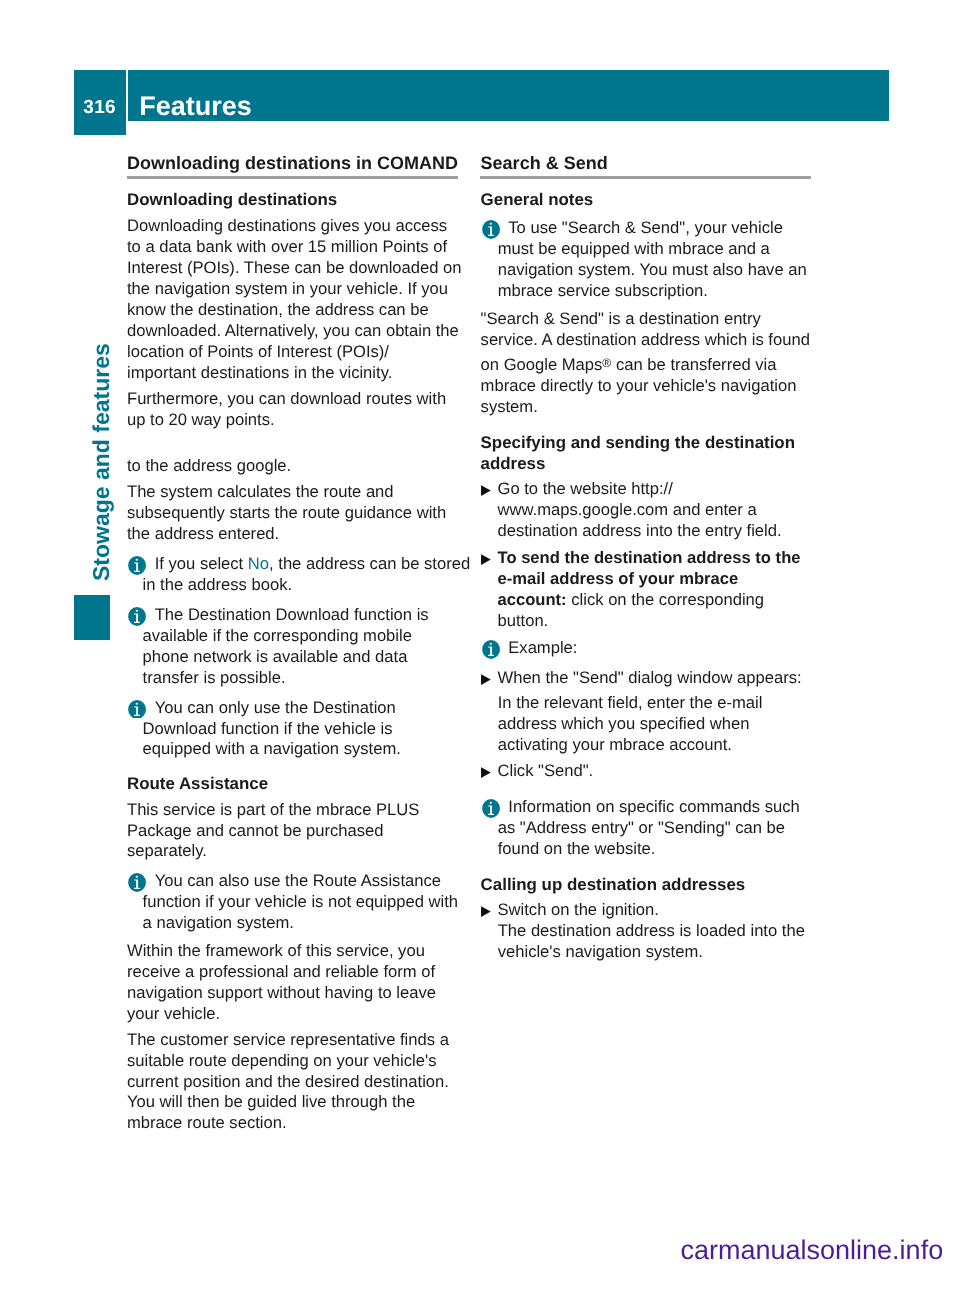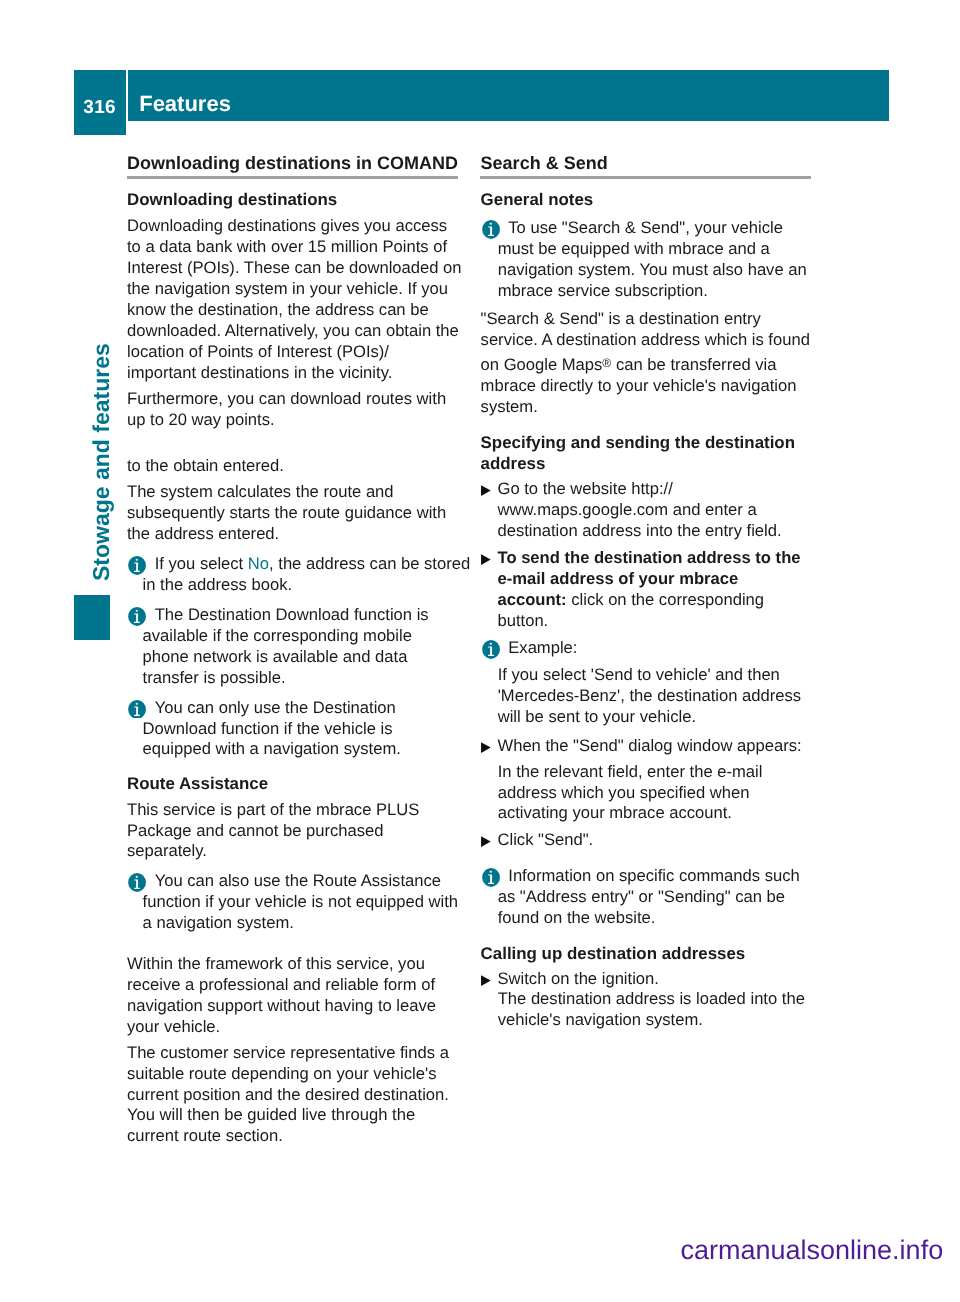--- a/index.html
+++ b/index.html
@@ -6,21 +6,21 @@
   body{width:960px;height:1302px;background:#ffffff;position:relative;overflow:hidden;
        font-family:"Liberation Sans", sans-serif;color:#1b1b1b;
        -webkit-font-smoothing:antialiased;text-rendering:geometricPrecision;}
   .page{position:absolute;left:0;top:0;width:960px;height:1302px;}
 
   
   .pagenum{position:absolute;left:73.5px;top:69.9px;width:52px;height:65px;background:#00758e;color:#fff;
            font-size:19px;font-weight:bold;letter-spacing:0.35px;
            text-align:center;line-height:1;padding-top:28.3px;box-sizing:border-box;text-indent:0.35px;}
   .hdrbar{position:absolute;left:128px;top:69.9px;width:760.8px;height:51.3px;background:#00758e;color:#fff;
-          font-size:22px;font-weight:bold;line-height:1;padding:23.3px 0 0 11.2px;box-sizing:border-box;}
+          font-size:27px;font-weight:bold;line-height:1;padding:23.3px 0 0 11.2px;box-sizing:border-box;}
 
   
   .sidetext{position:absolute;left:90px;top:581px;color:#00758e;font-weight:bold;font-size:23px;
             line-height:1;transform-origin:0 0;transform:rotate(-90deg);white-space:nowrap;}
   .sideblock{position:absolute;left:73.5px;top:595.4px;width:36.7px;height:44.4px;background:#00758e;}
 
   
   .col{position:absolute;width:360px;}
   .ln{white-space:nowrap;}
   .colL{left:126px;top:153px;}
@@ -36,21 +36,21 @@
   .blk.subhead{margin-top:16px;}
   .colL .blk.note + .blk.subhead{margin-top:13.3px;}
   .colL .blk.note{margin-top:9px;}
   .colL .colbody > .blk:first-child.subhead{margin-top:14.2px;}
   .colR .colbody > .blk:first-child.subhead{margin-top:14.2px;}
   .blk.ind{padding-left:18.1px;}
   .blk.note{margin-top:13.6px;}
   .blk.subhead + .blk.note{margin-top:-0.3px;}
   .blk.subhead + .blk.step{margin-top:0.6px;}
   .colR .blk.note + .blk:not(.note):not(.subhead){margin-top:3px;}
-  .colL .blk.note + .blk:not(.note):not(.subhead){margin-top:20px;}
+  .colL .blk.note + .blk:not(.note):not(.subhead){margin-top:7px;}
   
   .blk[data-gap][data-gap]{margin-top:var(--gap) !important;}
   .rule{position:absolute;height:2.7px;background:#a0a0a0;}
   .ln.lead{display:inline-block;padding-top:var(--ld);}
 
   .note{position:relative;padding-left:16.6px;font-size:16.6px;line-height:20.9px;}
   .note .ico{position:absolute;left:1.9px;top:2px;line-height:0;}
   .note .gap{display:inline-block;width:12.1px;}
   .colR .note{padding-left:18.1px;}
   .colR .note .ico{left:2.4px;}
@@ -74,21 +74,21 @@
 
   <div class="sidetext">Stowage and features</div>
   <div class="sideblock"></div>
 
   <div class="col colL">
     <div class="sechead">Downloading destinations in COMAND</div>
     <div id="leftbody" class="colbody">
         <div class="blk subhead"><span class="ln">Downloading destinations</span></div>
         <div class="blk para"><span class="ln">Downloading destinations gives you access</span><br><span class="ln">to a data bank with over 15 million Points of</span><br><span class="ln">Interest (POIs). These can be downloaded on</span><br><span class="ln">the navigation system in your vehicle. If you</span><br><span class="ln">know the destination, the address can be</span><br><span class="ln">downloaded. Alternatively, you can obtain the</span><br><span class="ln">location of Points of Interest (POIs)/</span><br><span class="ln">important destinations in the vicinity.</span></div>
         <div class="blk para"><span class="ln">Furthermore, you can download routes with</span><br><span class="ln">up to 20 way points.</span></div>
-        <div class="blk para"><br><span class="ln">to the obtain entered.</span></div>
+        <div class="blk para"><br><span class="ln">to the address google.</span></div>
         <div class="blk para"><span class="ln">The system calculates the route and</span><br><span class="ln">subsequently starts the route guidance with</span><br><span class="ln">the address entered.</span></div>
         <div class="blk note"><span class="ico"><svg width="18.1" height="18.9" viewBox="0 0 17.7 18.8">
               <ellipse cx="8.85" cy="9.4" rx="8.85" ry="9.4" fill="#00758e"></ellipse>
               <ellipse cx="8.6" cy="3.8" rx="1.1" ry="1.05" fill="#fff"></ellipse>
               <path d="M6.0 6.35h3.85v8.35h1.75v1.1H5.95v-1.1h2.0V7.45H6.0z" fill="#fff"></path>
             </svg></span><span class="ln"><span class="gap"></span>If you select <span class="teal">No</span>, the address can be stored</span><br><span class="ln">in the address book.</span></div>
         <div class="blk note"><span class="ico"><svg width="18.1" height="18.9" viewBox="0 0 17.7 18.8">
               <ellipse cx="8.85" cy="9.4" rx="8.85" ry="9.4" fill="#00758e"></ellipse>
               <ellipse cx="8.6" cy="3.8" rx="1.1" ry="1.05" fill="#fff"></ellipse>
               <path d="M6.0 6.35h3.85v8.35h1.75v1.1H5.95v-1.1h2.0V7.45H6.0z" fill="#fff"></path>
@@ -99,21 +99,21 @@
               <path d="M6.0 6.35h3.85v8.35h1.75v1.1H5.95v-1.1h2.0V7.45H6.0z" fill="#fff"></path>
             </svg></span><span class="ln"><span class="gap"></span>You can only use the Destination</span><br><span class="ln">Download function if the vehicle is</span><br><span class="ln">equipped with a navigation system.</span></div>
         <div class="blk subhead"><span class="ln">Route Assistance</span></div>
         <div class="blk para"><span class="ln">This service is part of the mbrace PLUS</span><br><span class="ln">Package and cannot be purchased</span><br><span class="ln">separately.</span></div>
         <div class="blk note"><span class="ico"><svg width="18.1" height="18.9" viewBox="0 0 17.7 18.8">
               <ellipse cx="8.85" cy="9.4" rx="8.85" ry="9.4" fill="#00758e"></ellipse>
               <ellipse cx="8.6" cy="3.8" rx="1.1" ry="1.05" fill="#fff"></ellipse>
               <path d="M6.0 6.35h3.85v8.35h1.75v1.1H5.95v-1.1h2.0V7.45H6.0z" fill="#fff"></path>
             </svg></span><span class="ln"><span class="gap"></span>You can also use the Route Assistance</span><br><span class="ln">function if your vehicle is not equipped with</span><br><span class="ln">a navigation system.</span></div>
         <div class="blk para"><span class="ln">Within the framework of this service, you</span><br><span class="ln">receive a professional and reliable form of</span><br><span class="ln">navigation support without having to leave</span><br><span class="ln">your vehicle.</span></div>
-        <div class="blk para"><span class="ln">The customer service representative finds a</span><br><span class="ln">suitable route depending on your vehicle's</span><br><span class="ln">current position and the desired destination.</span><br><span class="ln">You will then be guided live through the</span><br><span class="ln">current route section.</span></div>
+        <div class="blk para"><span class="ln">The customer service representative finds a</span><br><span class="ln">suitable route depending on your vehicle's</span><br><span class="ln">current position and the desired destination.</span><br><span class="ln">You will then be guided live through the</span><br><span class="ln">mbrace route section.</span></div>
       </div>
   </div>
 
   <div class="col colR">
     <div class="sechead">Search &amp; Send</div>
     <div id="rightbody" class="colbody">
         <div class="blk subhead"><span class="ln">General notes</span></div>
         <div class="blk note" data-gap="" style="--gap:6.9px"><span class="ico"><svg width="18.1" height="18.9" viewBox="0 0 17.7 18.8">
               <ellipse cx="8.85" cy="9.4" rx="8.85" ry="9.4" fill="#00758e"></ellipse>
               <ellipse cx="8.6" cy="3.8" rx="1.1" ry="1.05" fill="#fff"></ellipse>
@@ -126,21 +126,20 @@
               <path d="M0.05 0.15 L9.75 5.6 L0.05 11.05 Z" fill="#0d0d0d"></path>
             </svg></span><span class="ln">Go to the website http://</span><br><span class="ln">www.maps.google.com and enter a</span><br><span class="ln">destination address into the entry field.</span></div>
         <div class="blk step" data-gap="" style="--gap:5.8px"><span class="tri"><svg width="10.4" height="11.4" viewBox="0 0 10.4 11.4">
               <path d="M0.05 0.15 L9.75 5.6 L0.05 11.05 Z" fill="#0d0d0d"></path>
             </svg></span><span class="ln"><b>To send the destination address to the</b></span><br><span class="ln"><b>e-mail address of your mbrace</b></span><br><span class="ln lead" style="--ld:0.5px"><b>account:</b> click on the corresponding</span><br><span class="ln">button.</span></div>
         <div class="blk note" data-gap="" style="--gap:6.2px"><span class="ico"><svg width="18.1" height="18.9" viewBox="0 0 17.7 18.8">
               <ellipse cx="8.85" cy="9.4" rx="8.85" ry="9.4" fill="#00758e"></ellipse>
               <ellipse cx="8.6" cy="3.8" rx="1.1" ry="1.05" fill="#fff"></ellipse>
               <path d="M6.0 6.35h3.85v8.35h1.75v1.1H5.95v-1.1h2.0V7.45H6.0z" fill="#fff"></path>
             </svg></span><span class="ln"><span class="gap"></span>Example:</span></div>
-        <div class="blk para ind" data-gap="" style="--gap:5.8px"><span class="ln">If you select 'Send to vehicle' and then</span><br><span class="ln">'Mercedes-Benz', the destination address</span><br><span class="ln">will be sent to your vehicle.</span></div>
         <div class="blk step" data-gap="" style="--gap:8.7px"><span class="tri"><svg width="10.4" height="11.4" viewBox="0 0 10.4 11.4">
               <path d="M0.05 0.15 L9.75 5.6 L0.05 11.05 Z" fill="#0d0d0d"></path>
             </svg></span><span class="ln">When the "Send" dialog window appears:</span></div>
         <div class="blk para ind" data-gap="" style="--gap:4.5px"><span class="ln">In the relevant field, enter the e-mail</span><br><span class="ln">address which you specified when</span><br><span class="ln">activating your mbrace account.</span></div>
         <div class="blk step" data-gap="" style="--gap:5.3px"><span class="tri"><svg width="10.4" height="11.4" viewBox="0 0 10.4 11.4">
               <path d="M0.05 0.15 L9.75 5.6 L0.05 11.05 Z" fill="#0d0d0d"></path>
             </svg></span><span class="ln">Click "Send".</span></div>
         <div class="blk note" data-gap="" style="--gap:15.4px"><span class="ico"><svg width="18.1" height="18.9" viewBox="0 0 17.7 18.8">
               <ellipse cx="8.85" cy="9.4" rx="8.85" ry="9.4" fill="#00758e"></ellipse>
               <ellipse cx="8.6" cy="3.8" rx="1.1" ry="1.05" fill="#fff"></ellipse>

